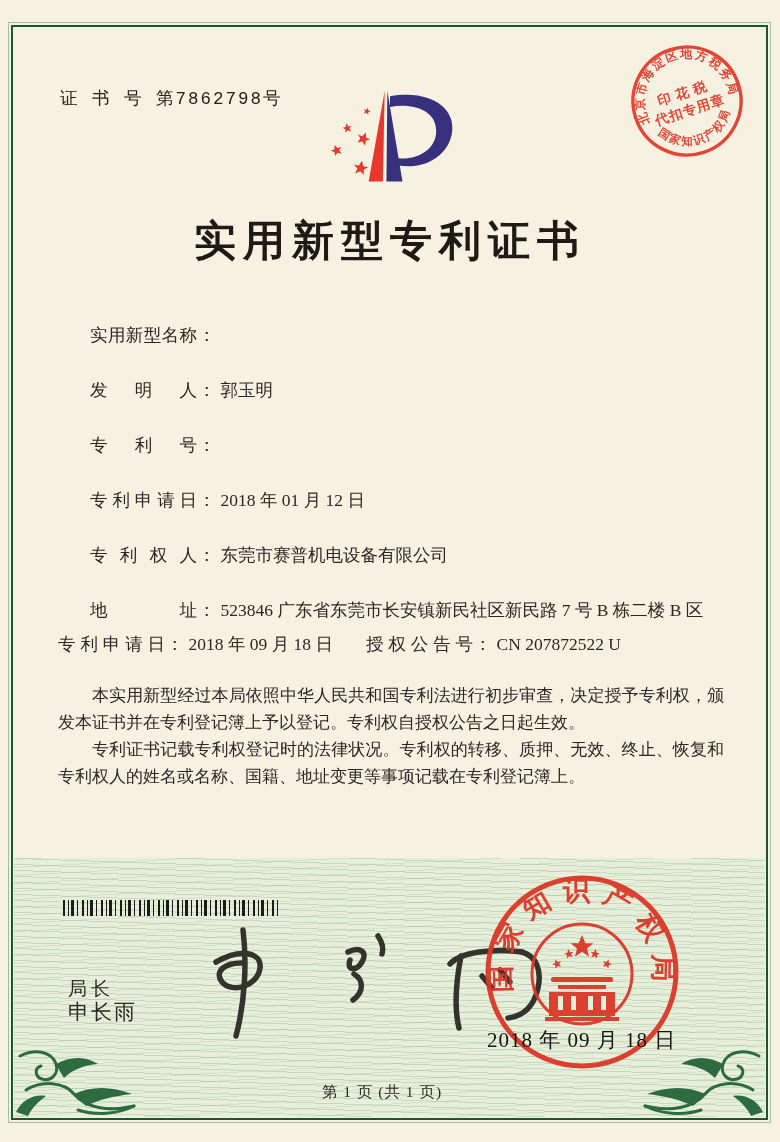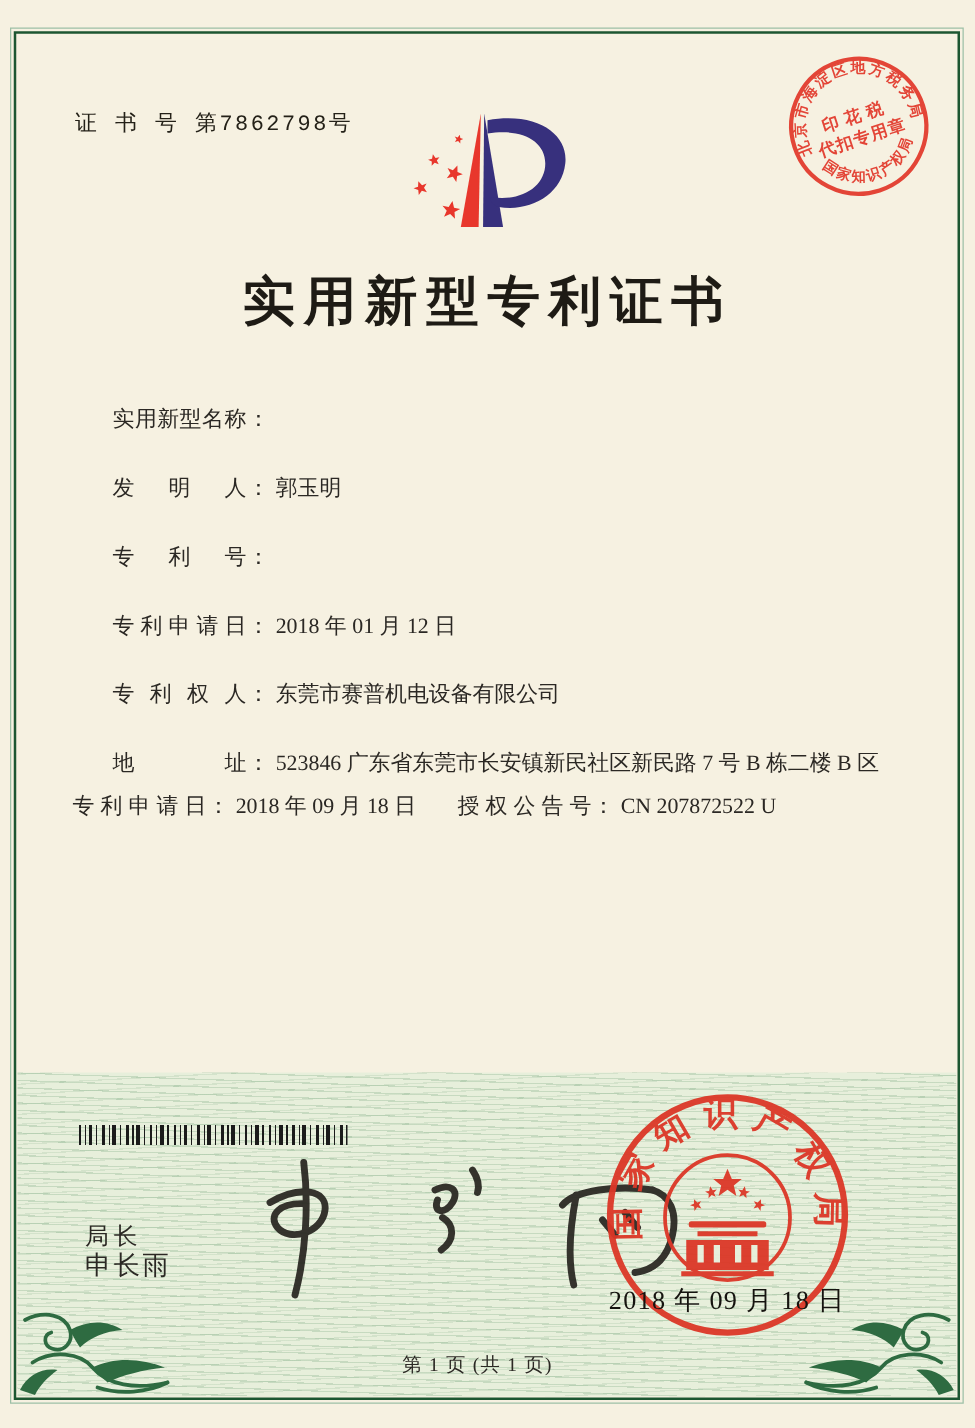--- a/index.html
+++ b/index.html
@@ -182,20 +182,22 @@
     </span>
     <span class="gr-b">
       <span class="f-label">授权公告号</span>
         <span class="f-colon">：</span>
         <span class="f-value">CN 207872522 U</span>
     </span>
   </div>
 </div>
 
 <div class="paras">
+  <p>本实用新型经过本局依照中华人民共和国专利法进行初步审查，决定授予专利权，颁发本证书并在专利登记簿上予以登记。专利权自授权公告之日起生效。</p>
+  <p>专利证书记载专利权登记时的法律状况。专利权的转移、质押、无效、终止、恢复和专利权人的姓名或名称、国籍、地址变更等事项记载在专利登记簿上。</p>
 </div>
 
 <div class="barcode"></div>
 <div class="officer-title">局长</div>
 <div class="officer-name">申长雨</div>
 
 <svg class="signature" viewBox="0 0 360 118">
   <g fill="none" stroke="#26241f" stroke-width="5.5" stroke-linecap="round" stroke-linejoin="round">
     <path d="M18,40 C42,26 64,30 62,46 C60,64 34,72 24,60 C16,50 26,40 46,41"></path>
     <path d="M45,8 C49,40 47,80 38,114"></path>

